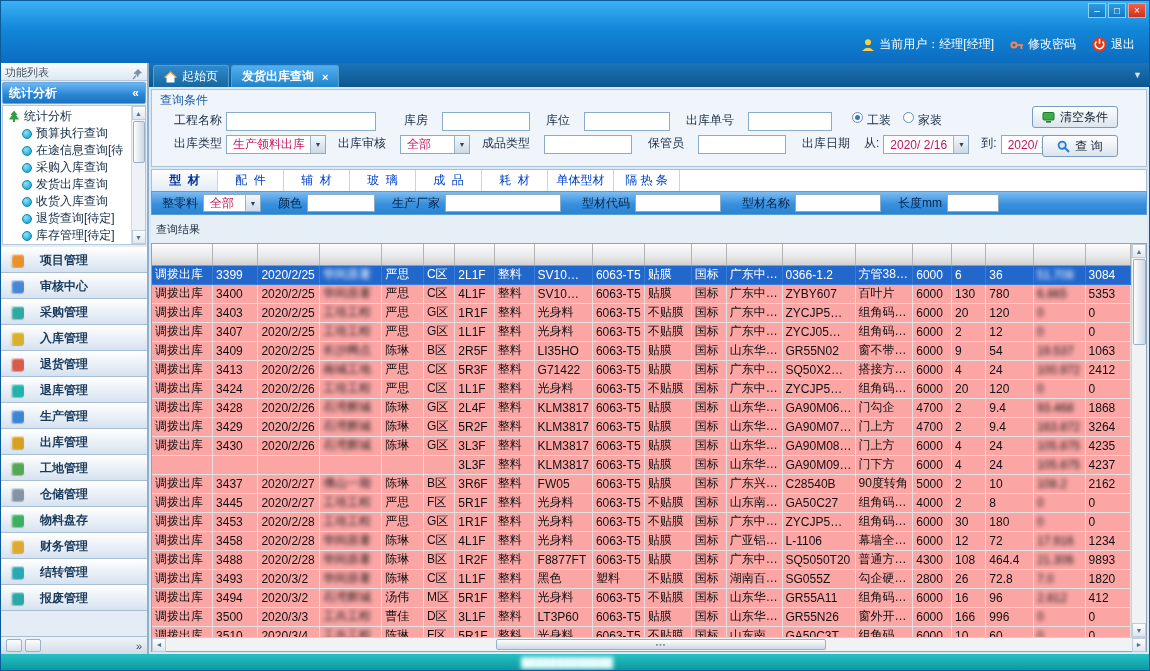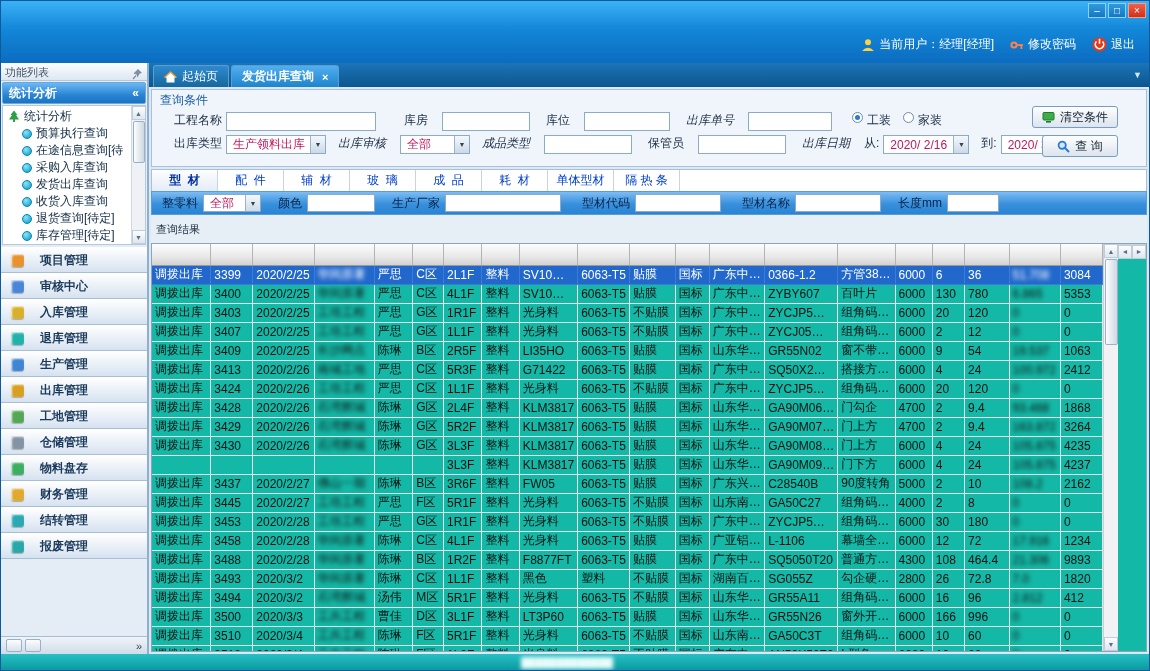--- a/index.html
+++ b/index.html
@@ -52,42 +52,42 @@
   
   .content{flex:1;background:#dce8f4;padding:2px;display:flex;flex-direction:column;min-height:0;}
   .qc{height:78px;flex:0 0 78px;background:#f0f5fb;border:1px solid #a8c0d8;position:relative;margin-bottom:2px;}
   .qc-title{padding:2px 8px 1px 8px;color:#1a5ca8;font-size:12px;}
   .qc-row{display:flex;gap:4px;padding:2px 8px;}
   .lab{font-size:12px;color:#1a2c44;white-space:nowrap;}
   .ti{height:19px;border:1px solid #8aacc8;background:#fff;font-size:12px;padding:0 3px;font-family:inherit;}
   .sel-box{height:19px;border:1px solid #8aacc8;background:#fff;display:flex;align-items:center;font-size:12px;overflow:hidden;}
   .sel-box .val{padding:0 6px;flex:1;white-space:nowrap;overflow:hidden;color:#be185d;}
   .dd-btn{width:15px;height:17px;flex:0 0 15px;background:linear-gradient(#f4f8fc,#cdd9e6);border-left:1px solid #9ab4cc;font-size:7px;color:#345;display:flex;align-items:center;justify-content:center;cursor:pointer;}
-  .w34{width:34px;} .w46{width:46px;} .w52{width:52px;} .w58{width:58px;font-style:italic;}
+  .w34{width:34px;} .w46{width:46px;} .w52{width:52px;} .w58{width:58px;}
   .w62{width:62px;text-align:right;} .w68{width:68px;} .w70{width:70px;} .w84{width:84px;}
   .w86{width:86px;} .w88{width:88px;} .w96{width:100px;} .w116{width:116px;} .w150{width:150px;}
   .ml8{margin-left:8px;} .ml12{margin-left:12px;} .ml16{margin-left:16px;} .ml24{margin-left:24px;}
   .radio{width:11px;height:11px;border-radius:50%;border:1px solid #6a8cb0;background:#fff;display:inline-block;position:relative;cursor:pointer;flex:0 0 auto;}
   .radio.checked::after{content:'';position:absolute;left:2px;top:2px;right:2px;bottom:2px;border-radius:50%;background:#2a7ad0;}
   .btn{height:22px;border:1px solid #7a9cc0;background:linear-gradient(#fefefe,#dce4ee);border-radius:3px;display:flex;align-items:center;gap:5px;padding:0 9px;font-size:12px;color:#102030;cursor:pointer;position:absolute;}
   .btn-clear{right:28px;top:16px;}
   .btn-search{right:28px;top:45px;width:76px;justify-content:center;}
 
   .mat-tabs{height:22px;flex:0 0 22px;background:#fff;border:1px solid #a8c0d8;border-bottom:none;display:flex;}
   .mat-tab{min-width:66px;padding:0 8px;display:flex;align-items:center;justify-content:center;font-size:12px;color:#0040c8;border-right:1px solid #c8d4e0;cursor:pointer;white-space:pre;}
   .mat-tab.active{background:linear-gradient(#fefefe,#e4ecf6);font-weight:bold;color:#0030a0;}
 
   .blue-filter{height:24px;flex:0 0 24px;background:linear-gradient(#7cbcf4,#3890dc 55%,#2a84d4);border:1px solid #5a9cd4;display:flex;align-items:center;gap:5px;padding:0 10px;font-size:12px;color:#06234a;}
   .blue-filter .lab{color:#06234a;}
   .blue-filter .ti,.blue-filter .sel-box{height:18px;}
 
   .result-label{height:16px;flex:0 0 16px;font-size:11px;color:#223344;display:flex;align-items:center;padding:14px 5px;background:#e6eef6;font-family:Liberation Mono, monospace;}
 
   
-  .grid-area{flex:1;min-height:0;border:1px solid #8aa4bc;background:#14b8a6;display:flex;}
+  .grid-area{flex:1;min-height:0;border:1px solid #8aa4bc;background:#fca5a5;display:flex;flex-direction:column;}
   .grid-top{flex:1;display:flex;min-height:0;}
   .grid-scroll{flex:1;overflow:hidden;}
   table{border-collapse:collapse;table-layout:fixed;}
   th{height:21px;background:linear-gradient(#fdfdfd,#e8e8e8 60%,#d2d2d2);border-right:1px solid #b4b4b4;border-bottom:1px solid #9a9a9a;font-size:12px;font-weight:normal;color:#111;padding:0 3px;text-align:left;white-space:nowrap;overflow:hidden;cursor:pointer;}
   td{height:19px;border-right:1px solid #e2e2e2;border-bottom:1px solid #e2e2e2;font-size:12px;color:#111;padding:0 3px;white-space:nowrap;overflow:hidden;cursor:default;}
   tr.sel td{background:#2268cc;color:#fff;border-right-color:#3b7cd8;border-bottom-color:#3b7cd8;}
   .px{filter:blur(2px);display:inline-block;}
   .vsb{width:15px;flex:0 0 15px;background:#f0f2f4;border-left:1px solid #c8d0d8;display:flex;flex-direction:column;align-items:center;}
   .vsb-thumb{width:13px;height:86px;margin-top:1px;background:linear-gradient(90deg,#fdfdfd,#cdd8e4);border:1px solid #9ab0c4;border-radius:2px;cursor:pointer;}
   .hsb{height:14px;flex:0 0 14px;background:#f0f2f4;border-top:1px solid #c8d0d8;display:flex;align-items:center;}
@@ -198,22 +198,30 @@
 
       <div class="acc-item">
             <span class="acc-icon" style="background: rgb(232, 145, 45);"></span>
             <span>项目管理</span>
           </div>
           <div class="acc-item">
             <span class="acc-icon" style="background: rgb(74, 134, 216);"></span>
             <span>审核中心</span>
           </div>
           <div class="acc-item">
+            <span class="acc-icon" style="background: rgb(47, 168, 160);"></span>
+            <span>采购管理</span>
+          </div>
+          <div class="acc-item">
             <span class="acc-icon" style="background: rgb(216, 176, 42);"></span>
             <span>入库管理</span>
+          </div>
+          <div class="acc-item">
+            <span class="acc-icon" style="background: rgb(216, 90, 74);"></span>
+            <span>退货管理</span>
           </div>
           <div class="acc-item">
             <span class="acc-icon" style="background: rgb(34, 178, 170);"></span>
             <span>退库管理</span>
           </div>
           <div class="acc-item">
             <span class="acc-icon" style="background: rgb(62, 134, 212);"></span>
             <span>生产管理</span>
           </div>
           <div class="acc-item">

